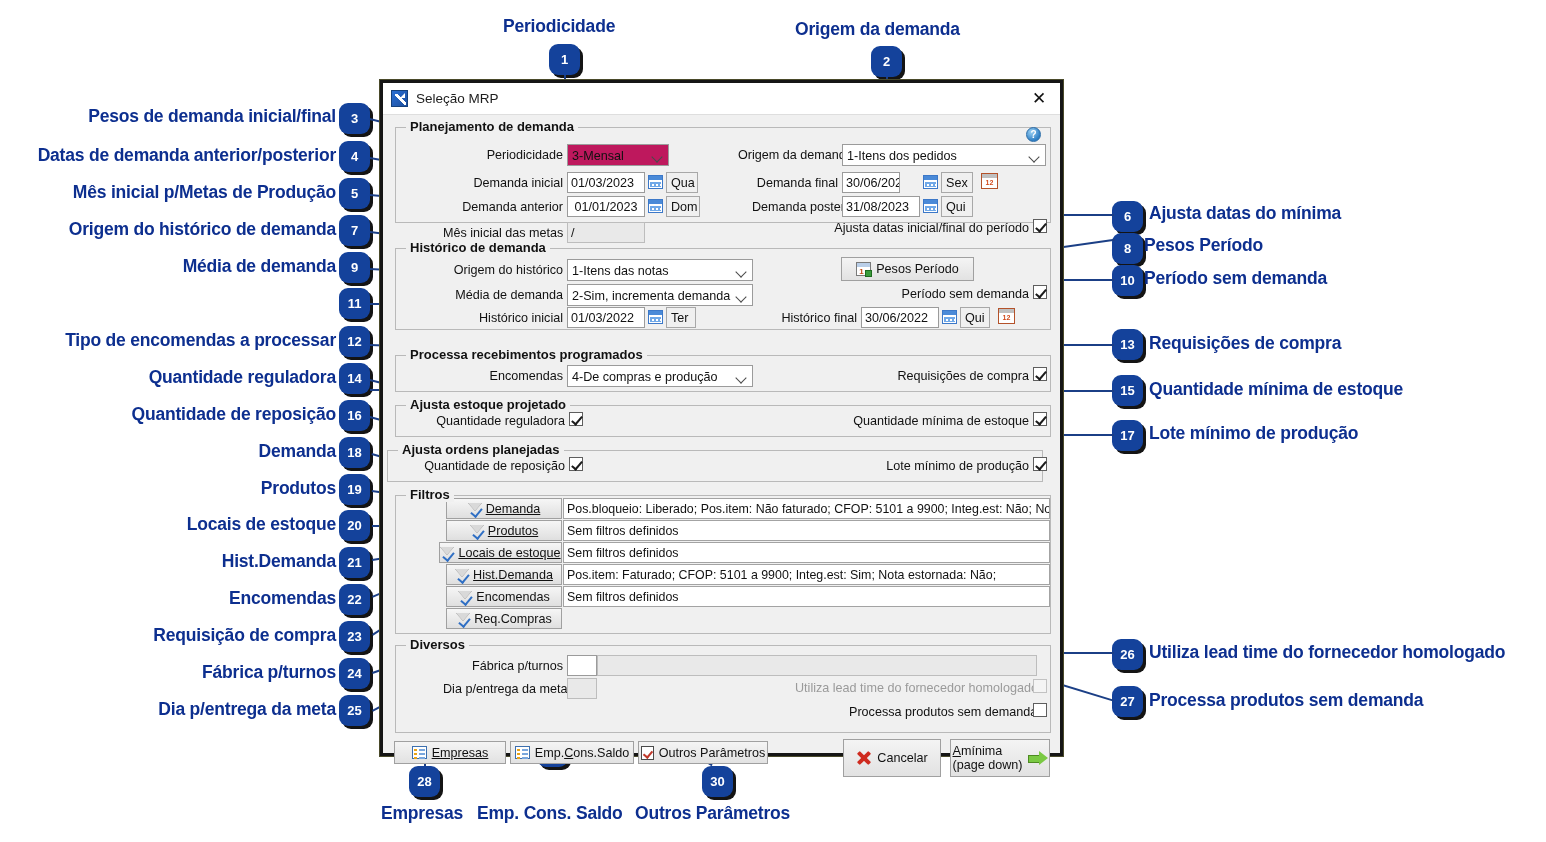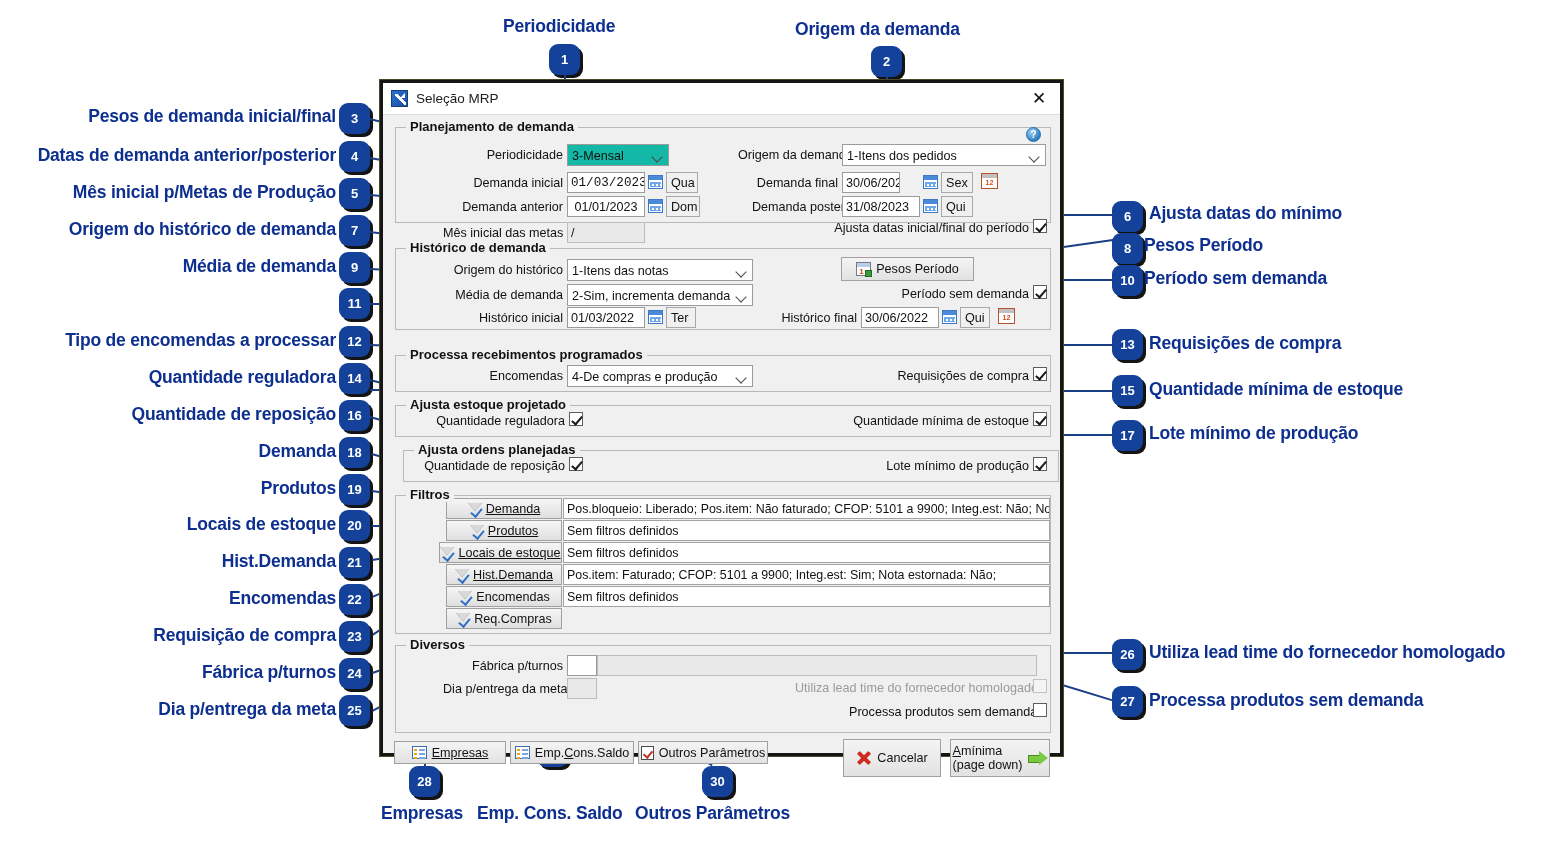--- a/index.html
+++ b/index.html
@@ -110,21 +110,21 @@
     height: 21px; overflow: hidden; white-space: nowrap;
   }
   .txtbox.gray { background: #e9e9e9; border: 1px solid #bdbdbd; }
   .combo {
     position: absolute; background: #ffffff;
     border: 1px solid #9b9b9b; height: 22px;
     font-size: 12.6px; color: #111;
     padding: 2px 20px 2px 4px; line-height: 18px;
     white-space: nowrap; overflow: hidden;
   }
-  .combo.yellow { background: #14b8a6; }
+  .combo.yellow { background: #be185d; }
   .combo::after {
     content: ""; position: absolute; right: 7px; top: 8px;
     width: 7px; height: 7px;
     border-left: 1.5px solid #4a4a4a; border-bottom: 1.5px solid #4a4a4a;
     transform: rotate(-45deg);
   }
   .daybox {
     position: absolute; background: #f0f0f0;
     border: 1px solid #a8a8a8; height: 21px;
     font-size: 12.6px; color: #111;
@@ -350,21 +350,21 @@
 
   <div class="anno-label right-aligned" style="right:1210px; top:662px; width:330px;">Fábrica p/turnos</div>
   <div class="badge" style="left:339px; top:658px;">24</div>
   <div class="leader-d" style="left:372px; top:672px; width:98px; transform:rotate(-19deg);"></div>
 
   <div class="anno-label right-aligned" style="right:1210px; top:699px; width:330px;">Dia p/entrega da meta</div>
   <div class="badge" style="left:339px; top:695px;">25</div>
   <div class="leader-d" style="left:372px; top:710px; width:100px; transform:rotate(-28deg);"></div>
 
   <div class="badge" style="left:1112px; top:201px;">6</div>
-  <div class="anno-label" style="left:1149px; top:203px;">Ajusta datas do mínimo</div>
+  <div class="anno-label" style="left:1149px; top:203px;">Ajusta datas do mínima</div>
   <div class="leader leader-h" style="left:1048px; top:214px; width:66px;"></div>
 
   <div class="badge" style="left:1112px; top:233px;">8</div>
   <div class="anno-label" style="left:1144px; top:235px;">Pesos Período</div>
   <div class="leader-d" style="left:964px; top:260px; width:152px; transform:rotate(-8deg);"></div>
 
   <div class="badge" style="left:1112px; top:265px;">10</div>
   <div class="anno-label" style="left:1144px; top:268px;">Período sem demanda</div>
   <div class="leader leader-h" style="left:1048px; top:279px; width:66px;"></div>
 
@@ -416,21 +416,21 @@
       </div>
       <div class="help-icon" style="left:643px; top:12px;">?</div>
 
       <div class="fld-label" style="left:80px; top:33px; width:100px;">Periodicidade</div>
       <div class="combo yellow" style="left:184px; top:29px; width:102px;">3-Mensal</div>
 
       <div class="fld-label" style="left:355px; top:33px; width:100px;">Origem da demanda</div>
       <div class="combo" style="left:459px; top:29px; width:204px;">1-Itens dos pedidos</div>
 
       <div class="fld-label" style="left:80px; top:61px; width:100px;">Demanda inicial</div>
-      <div class="txtbox" style="left:184px; top:57px; width:78px;font-family:Liberation Mono, monospace;">01/03/2023</div>
+      <div class="txtbox" style="left:184px; top:57px; width:78px;">01/03/2023</div>
       <div class="calicon" style="left:265px; top:60px;"></div>
       <div class="daybox" style="left:283px; top:57px; width:32px;">Qua</div>
 
       <div class="fld-label" style="left:351px; top:61px; width:104px;">Demanda final</div>
       <div class="txtbox" style="left:459px; top:57px; width:58px;">30/06/2023</div>
       <div class="calicon" style="left:540px; top:60px;"></div>
       <div class="daybox" style="left:558px; top:57px; width:32px;">Sex</div>
       <div class="calicon red" style="left:598px; top:58px; width:17px; height:16px;"></div>
 
       <div class="fld-label" style="left:72px; top:85px; width:108px;">Demanda anterior</div>
@@ -496,21 +496,21 @@
         <div class="gframe"></div>
         <div class="glegend">Ajusta estoque projetado</div>
       </div>
 
       <div class="fld-label" style="left:40px; top:299px; width:142px;">Quantidade reguladora</div>
       <div class="chk on" style="left:186px; top:297px;"></div>
 
       <div class="fld-label" style="left:456px; top:299px; width:190px;">Quantidade mínima de estoque</div>
       <div class="chk on" style="left:650px; top:297px;"></div>
 
-      <div class="group" style="left:20px; top:327px; width:656px; height:40px;">
+      <div class="group" style="left:4px; top:327px; width:656px; height:40px;">
         <div class="gframe"></div>
         <div class="glegend">Ajusta ordens planejadas</div>
       </div>
 
       <div class="fld-label" style="left:40px; top:344px; width:142px;">Quantidade de reposição</div>
       <div class="chk on" style="left:186px; top:342px;"></div>
 
       <div class="fld-label" style="left:486px; top:344px; width:160px;">Lote mínimo de produção</div>
       <div class="chk on" style="left:650px; top:342px;"></div>
 

